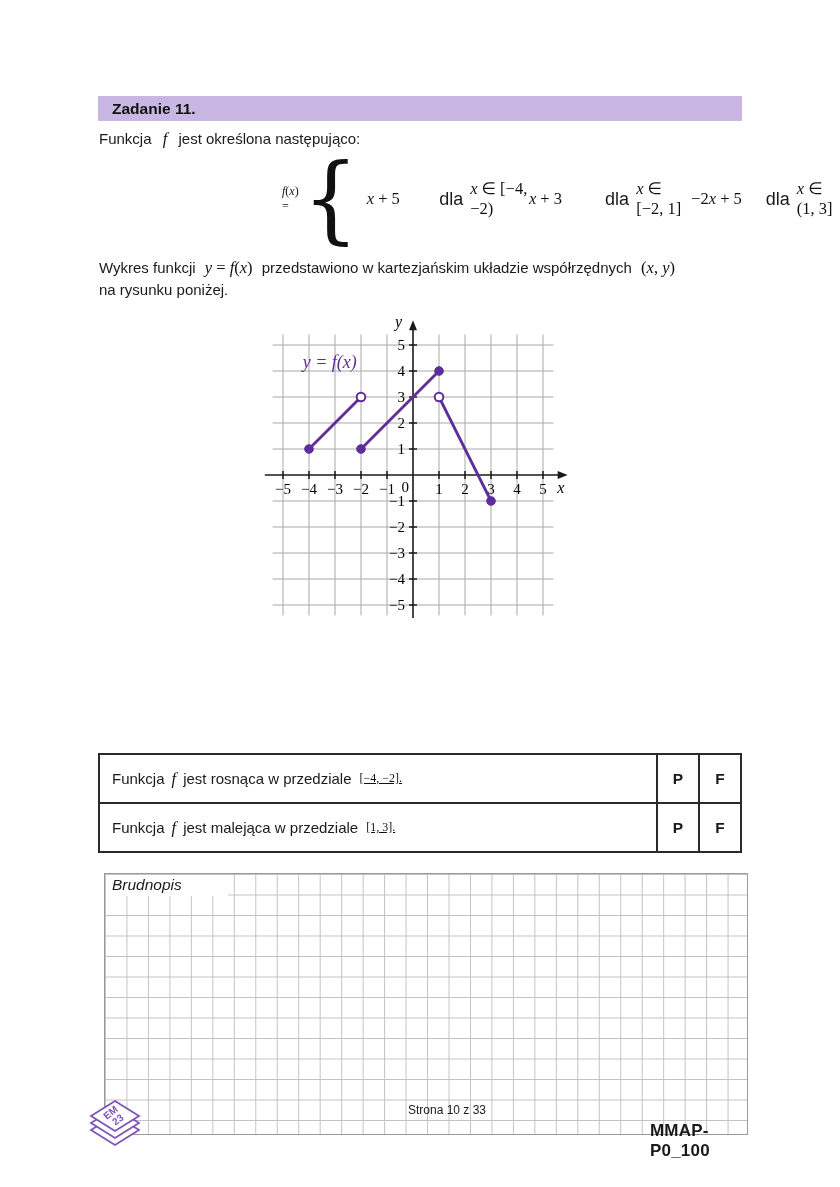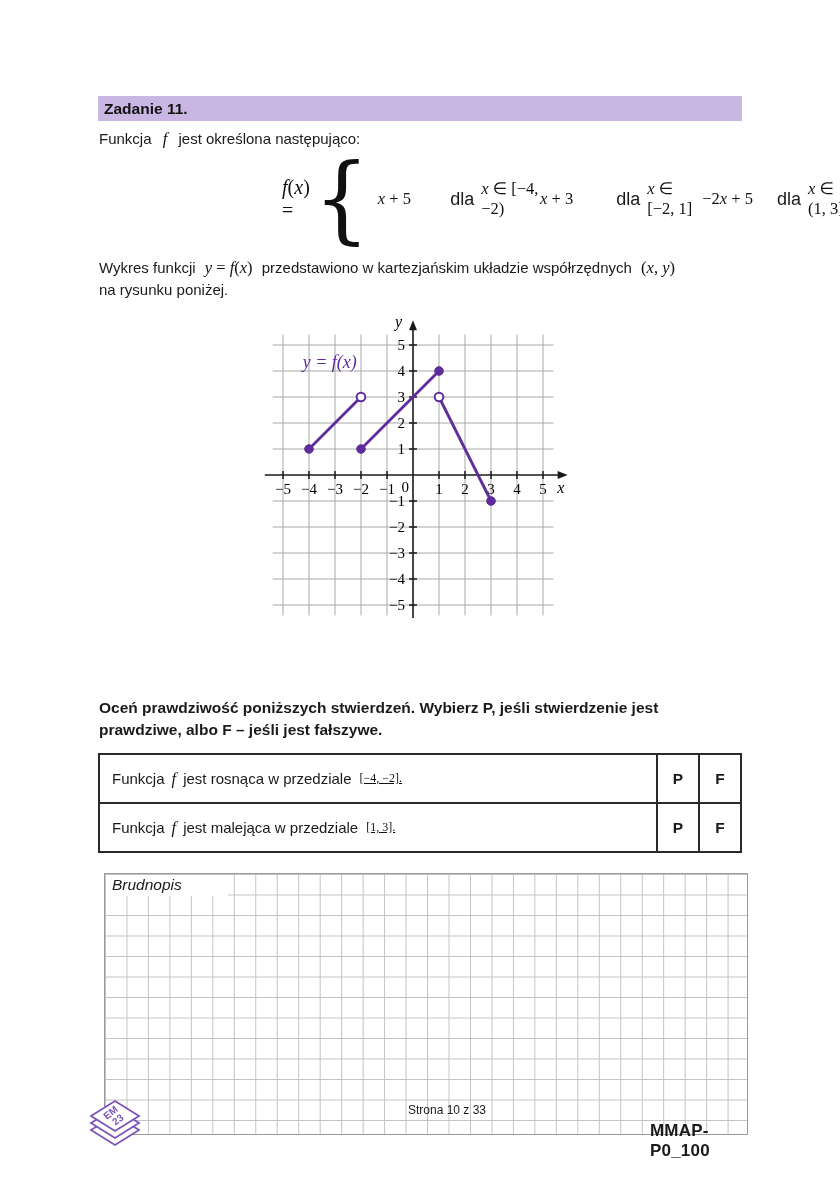--- a/index.html
+++ b/index.html
@@ -5,30 +5,30 @@
   html,body{margin:0;padding:0;background:#ffffff;}
   .page{
     position:relative; width:840px; height:1187px; background:#ffffff;
     font-family:"Liberation Sans", sans-serif; color:#1a1a1a; overflow:hidden;
   }
   .abs{position:absolute;}
   .bar{
     position:absolute; left:98px; width:644px; height:25px;
     background:var(--header-bg,#c9b6e3); display:flex; align-items:center;
   }
-  .bar .bar-title{font-size:15.5px; font-weight:bold; padding-left:6px; color:#111;}
+  .bar .bar-title{font-size:15.5px; font-weight:bold; padding-left:14px; color:#111;}
   .text{font-size:15px; line-height:22px; color:#1a1a1a;}
   .bold{font-weight:bold;}
   .math{
     font-family:"Liberation Serif", serif; font-size:16.5px; color:#111;
   }
   .math i{font-style:italic;}
   
   .piecewise{position:absolute; left:282px; top:151px; display:flex; align-items:center;}
-  .pw-lhs{font-size:20px; margin-right:4px;}
+  .pw-lhs{font-size:12px; margin-right:4px;}
   .pw-brace{
     font-family:"DejaVu Serif", serif; font-size:88px; font-weight:200;
     line-height:96px; transform:scaleY(1.08); color:#111; margin-right:8px;
   }
   .pw-rows{display:flex; flex-direction:row;}
   .pw-row{display:flex; align-items:center; height:32px;}
   .pw-formula{width:104px;}
   .pw-dla{font-size:18px; margin-right:7px;}
   
   .pf-table{position:absolute; left:98px; top:753px; width:644px; border:2px solid #2a2a2a; box-sizing:border-box;}
@@ -177,24 +177,20 @@
       <line x1="189" y1="91" x2="241" y2="195" stroke="#5e2c9b" stroke-width="2.8"></line>
       <circle cx="59" cy="143" r="4.3" fill="#5e2c9b" stroke="#5e2c9b" stroke-width="1"></circle>
       <circle cx="111" cy="91" r="4.3" fill="#ffffff" stroke="#5e2c9b" stroke-width="2"></circle>
       <circle cx="111" cy="143" r="4.3" fill="#5e2c9b" stroke="#5e2c9b" stroke-width="1"></circle>
       <circle cx="189" cy="65" r="4.3" fill="#5e2c9b" stroke="#5e2c9b" stroke-width="1"></circle>
       <circle cx="189" cy="91" r="4.3" fill="#ffffff" stroke="#5e2c9b" stroke-width="2"></circle>
       <circle cx="241" cy="195" r="4.3" fill="#5e2c9b" stroke="#5e2c9b" stroke-width="1"></circle>
     </svg>
 
 
-  <div class="abs text bold" style="left:99px; top:697px; font-size:15.5px;">
-    <span>Oceń prawdziwość poniższych stwierdzeń. Wybierz P, jeśli stwierdzenie jest</span><br>
-    <span>prawdziwe, albo F – jeśli jest fałszywe.</span>
-  </div>
 
   <div class="pf-table">
     <div class="pf-row">
       <div class="pf-cell-statement">
         <span>Funkcja</span>
         <span class="math stmt-f"><i>f</i></span>
         <span>jest rosnąca w przedziale</span>
         <span class="math stmt-m">[−4, −2].</span>
       </div>
       <div class="pf-cell-choice p">P</div>

